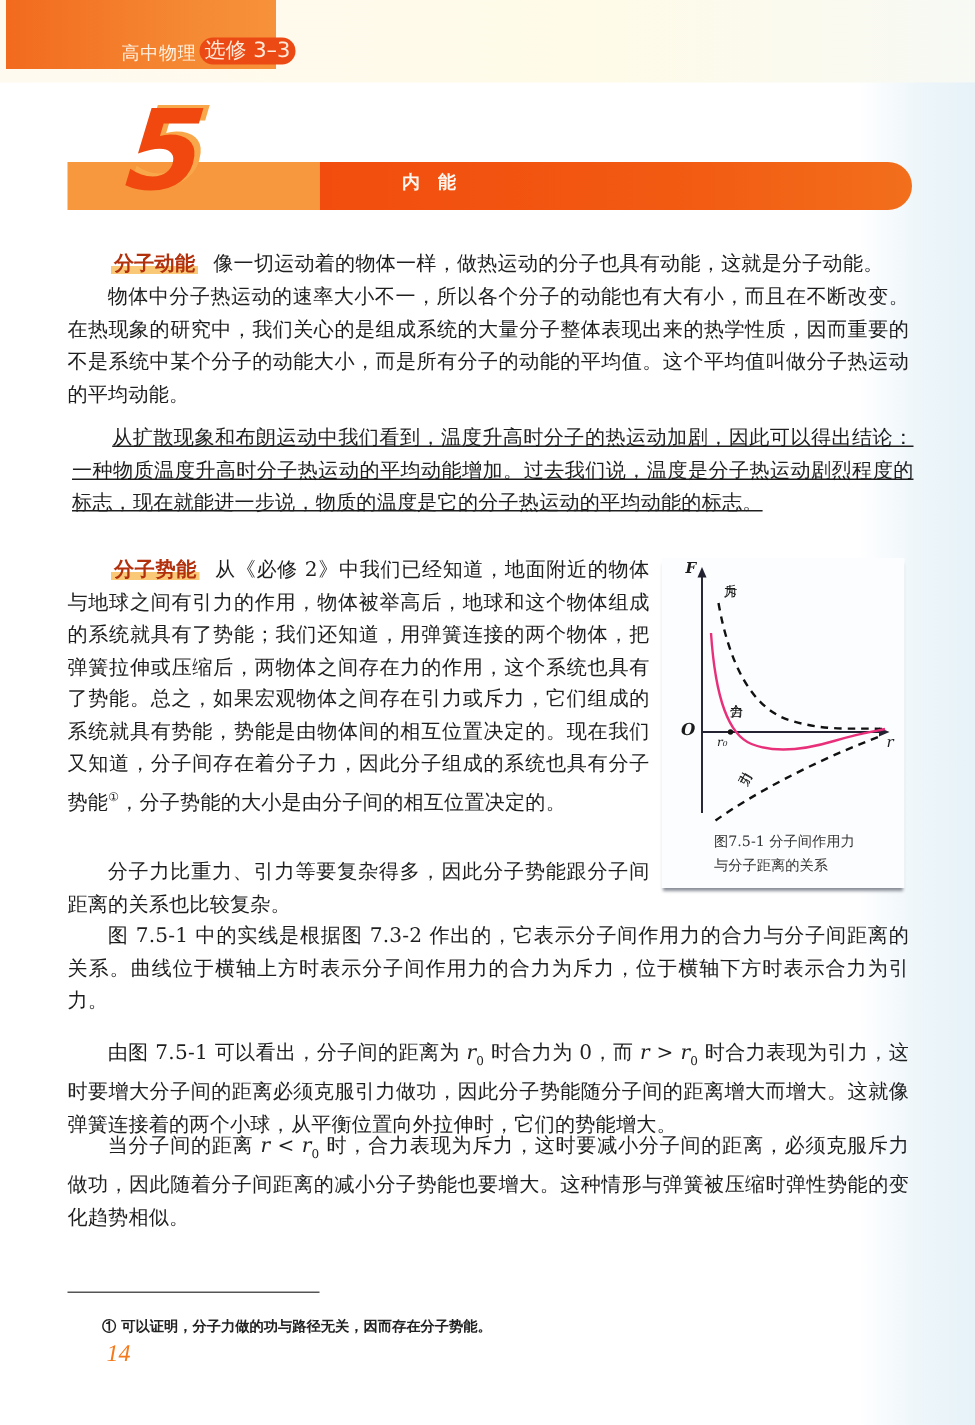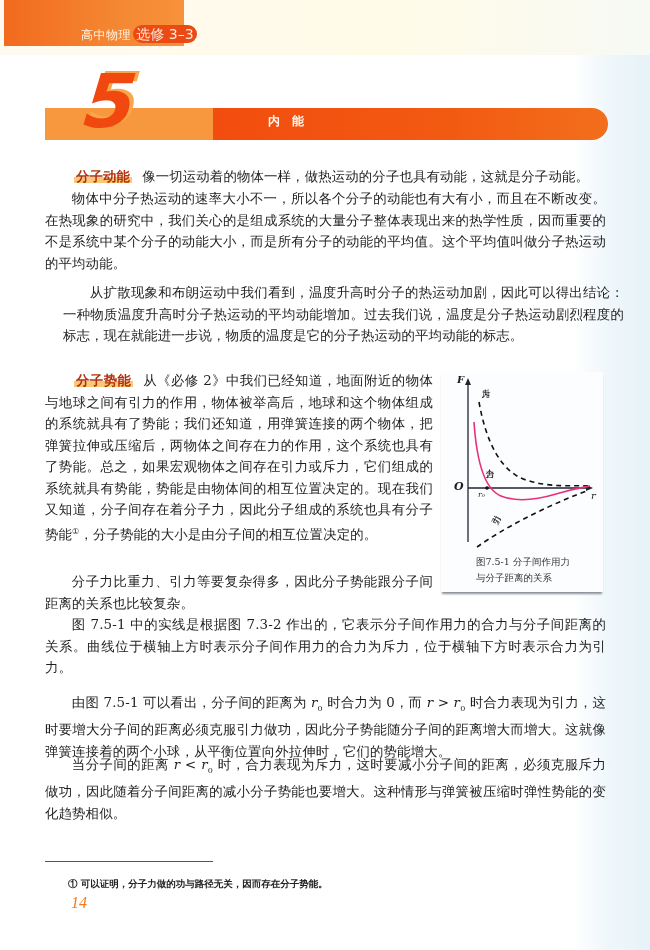--- a/index.html
+++ b/index.html
@@ -104,21 +104,21 @@
 
 <div class="chapter-bar-left"></div>
 <div class="chapter-bar-right"></div>
 <div class="chapter-number">5</div>
 <div class="chapter-title">内能</div>
 
 <div class="para" style="left:74px; top:166px; width:532px;">
   <span class="term">分子动能</span><span>像一切运动着的物体一样，做热运动的分子也具有动能，这就是分子动能。</span>
 </div>
 <div class="para indent" style="left:45px; top:188px; width:561px;">物体中分子热运动的速率大小不一，所以各个分子的动能也有大有小，而且在不断改变。在热现象的研究中，我们关心的是组成系统的大量分子整体表现出来的热学性质，因而重要的不是系统中某个分子的动能大小，而是所有分子的动能的平均值。这个平均值叫做分子热运动的平均动能。</div>
-<div class="para indent" style="left:63px; top:282px; width:561px;">从扩散现象和布朗运动中我们看到，温度升高时分子的热运动加剧，因此可以得出结论：一种物质温度升高时分子热运动的平均动能增加。过去我们说，温度是分子热运动剧烈程度的标志，现在就能进一步说，物质的温度是它的分子热运动的平均动能的标志。</div>
+<div class="para indent" style="left:48px; top:282px; width:561px;text-decoration:underline;">从扩散现象和布朗运动中我们看到，温度升高时分子的热运动加剧，因此可以得出结论：一种物质温度升高时分子热运动的平均动能增加。过去我们说，温度是分子热运动剧烈程度的标志，现在就能进一步说，物质的温度是它的分子热运动的平均动能的标志。</div>
 
 <div class="para" style="left:45px; top:370px; width:388px; text-indent:29px;">
   <span class="term">分子势能</span><span>从《必修 2》中我们已经知道，地面附近的物体与地球之间有引力的作用，物体被举高后，地球和这个物体组成的系统就具有了势能；我们还知道，用弹簧连接的两个物体，把弹簧拉伸或压缩后，两物体之间存在力的作用，这个系统也具有了势能。总之，如果宏观物体之间存在引力或斥力，它们组成的系统就具有势能，势能是由物体间的相互位置决定的。现在我们又知道，分子间存在着分子力，因此分子组成的系统也具有分子势能</span><sup style="font-size:8px;">①</sup><span>，分子势能的大小是由分子间的相互位置决定的。</span>
 </div>
 <div class="para indent" style="left:45px; top:571px; width:388px;">分子力比重力、引力等要复杂得多，因此分子势能跟分子间距离的关系也比较复杂。</div>
 <div class="para indent" style="left:45px; top:614px; width:561px;">图 7.5-1 中的实线是根据图 7.3-2 作出的，它表示分子间作用力的合力与分子间距离的关系。曲线位于横轴上方时表示分子间作用力的合力为斥力，位于横轴下方时表示合力为引力。</div>
 <div class="para indent" style="left:45px; top:692px; width:561px;">
   <span>由图 7.5-1 可以看出，分子间的距离为 </span><span class="it">r</span><sub>0</sub><span> 时合力为 0，而 </span><span class="it">r &gt; r</span><sub>0</sub><span> 时合力表现为引力，这时要增大分子间的距离必须克服引力做功，因此分子势能随分子间的距离增大而增大。这就像弹簧连接着的两个小球，从平衡位置向外拉伸时，它们的势能增大。</span>
 </div>
 <div class="para indent" style="left:45px; top:754px; width:561px;">

